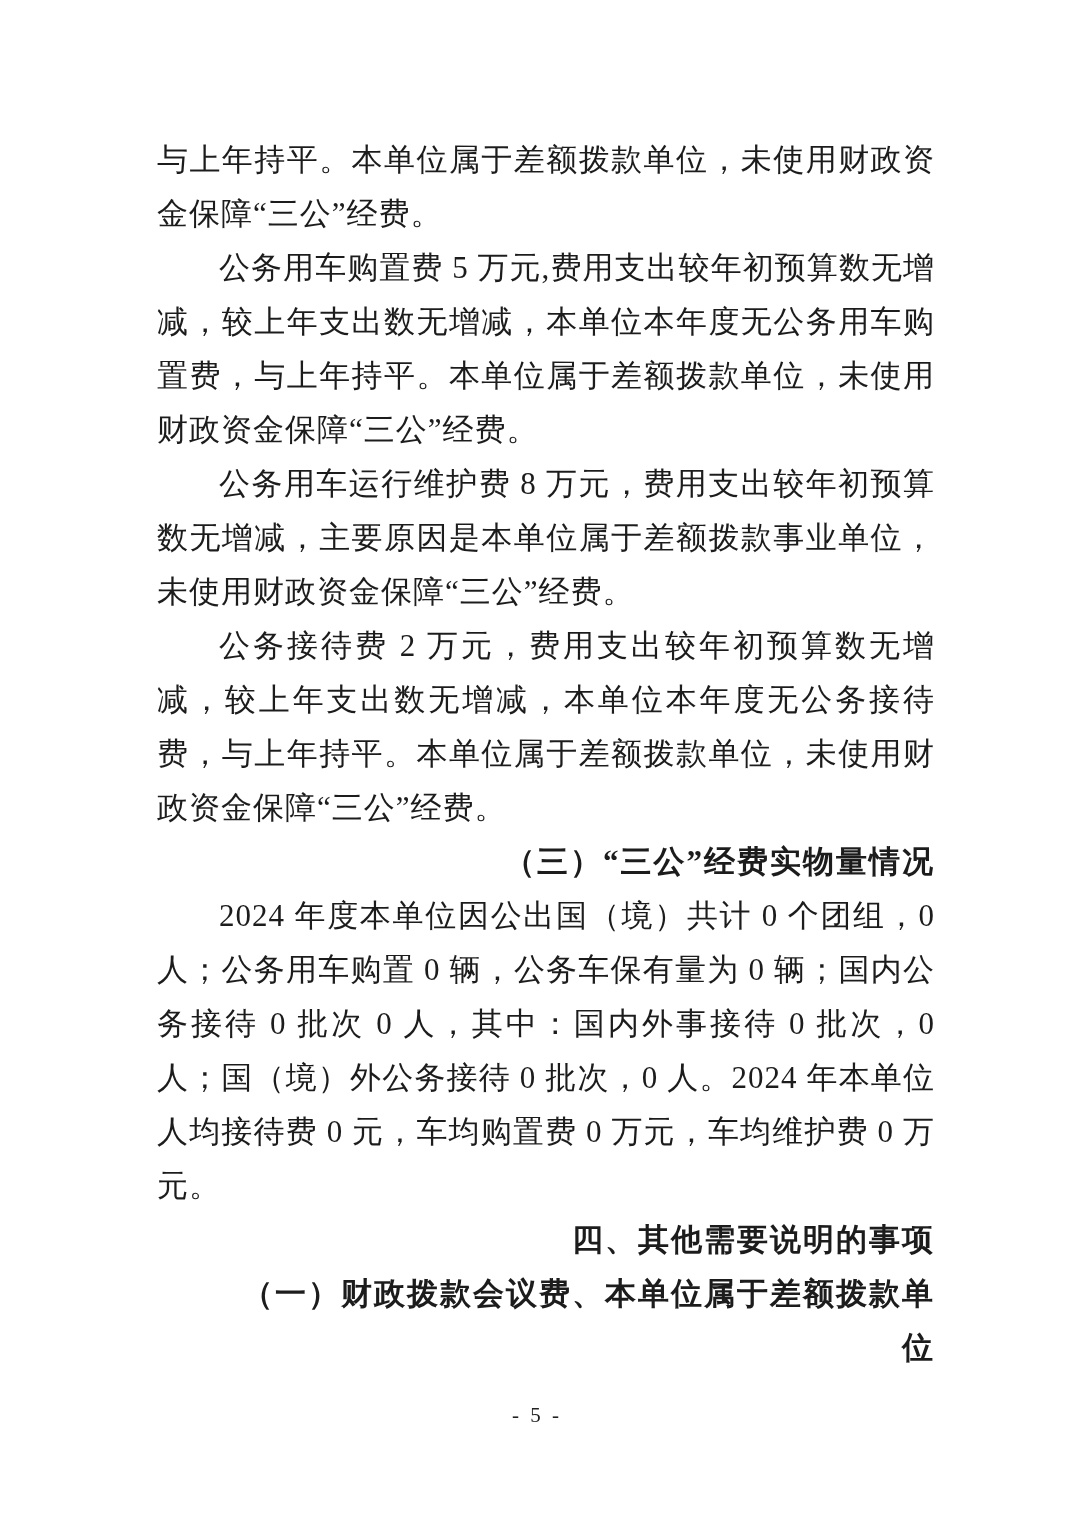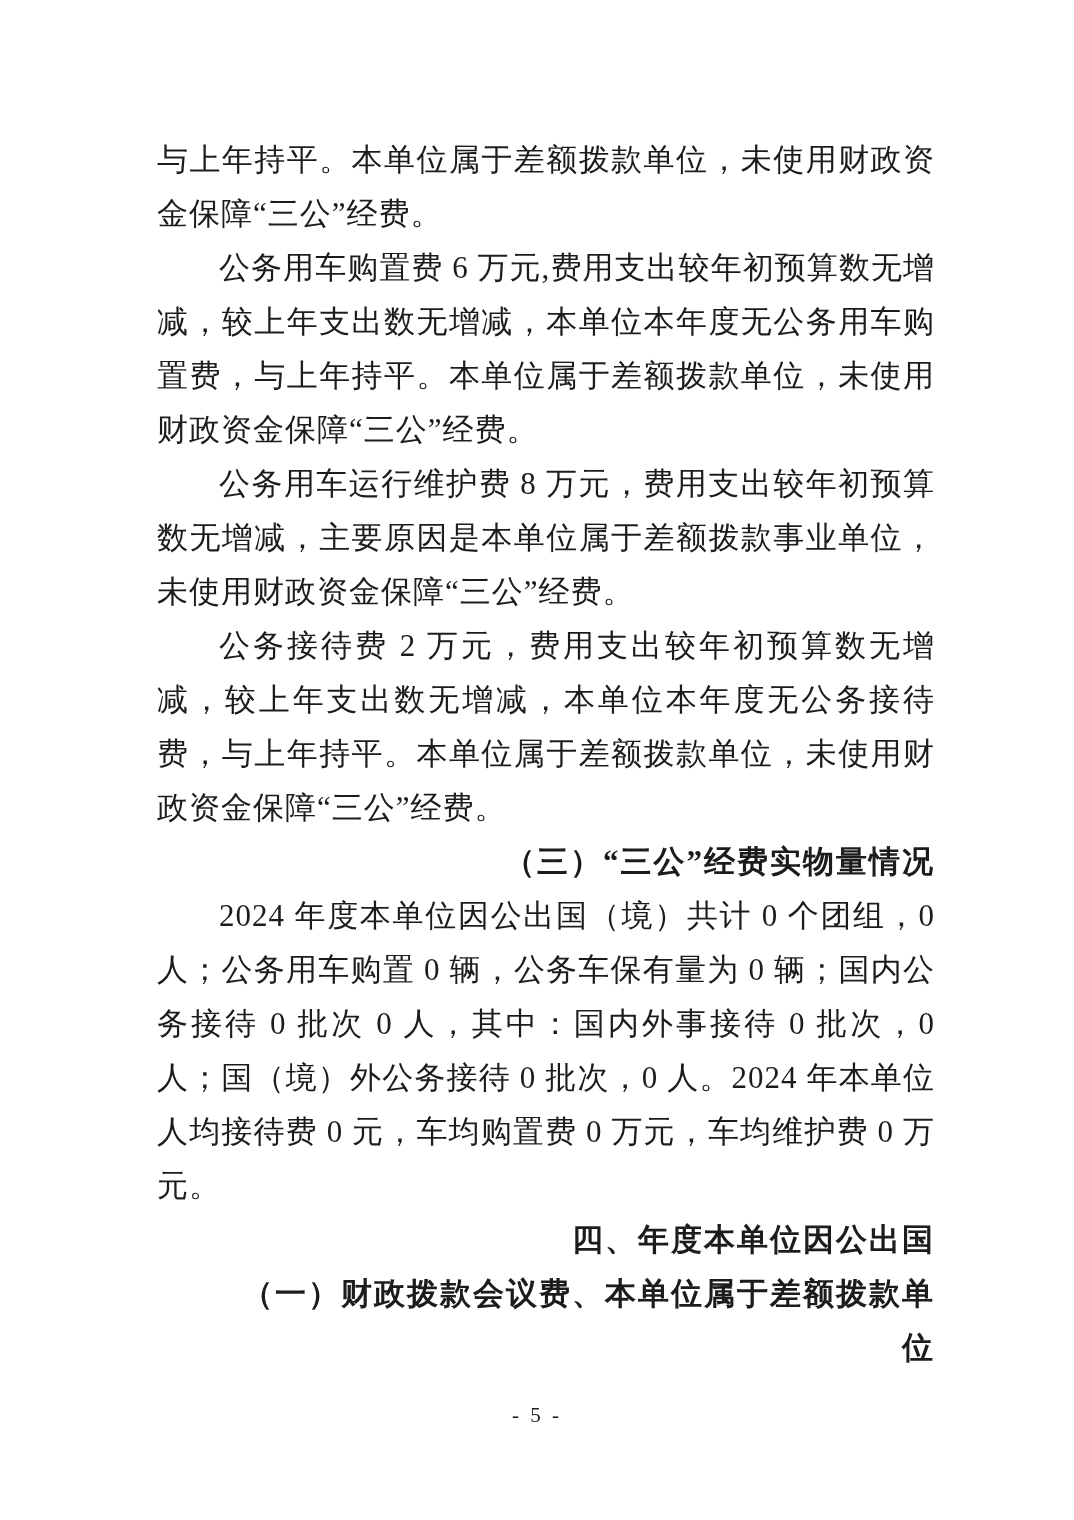--- a/index.html
+++ b/index.html
@@ -63,31 +63,31 @@
   }
 </style>
 </head>
 <body>
 
 <div class="page">
   <div class="content">
 
     <p class="para body-text noindent">与上年持平。本单位属于差额拨款单位，未使用财政资金保障“三公”经费。</p>
 
-    <p class="para body-text">公务用车购置费 6 万元,费用支出较年初预算数无增减，较上年支出数无增减，本单位本年度无公务用车购置费，与上年持平。本单位属于差额拨款单位，未使用财政资金保障“三公”经费。</p>
+    <p class="para body-text">公务用车购置费 5 万元,费用支出较年初预算数无增减，较上年支出数无增减，本单位本年度无公务用车购置费，与上年持平。本单位属于差额拨款单位，未使用财政资金保障“三公”经费。</p>
 
     <p class="para body-text">公务用车运行维护费 8 万元，费用支出较年初预算数无增减，主要原因是本单位属于差额拨款事业单位，未使用财政资金保障“三公”经费。</p>
 
     <p class="para body-text">公务接待费 2 万元，费用支出较年初预算数无增减，较上年支出数无增减，本单位本年度无公务接待费，与上年持平。本单位属于差额拨款单位，未使用财政资金保障“三公”经费。</p>
 
     <h3 class="para heading-kai">（三）“三公”经费实物量情况</h3>
 
     <p class="para body-text">2024 年度本单位因公出国（境）共计 0 个团组，0 人；公务用车购置 0 辆，公务车保有量为 0 辆；国内公务接待 0 批次 0 人，其中：国内外事接待 0 批次，0 人；国（境）外公务接待 0 批次，0 人。2024 年本单位人均接待费 0 元，车均购置费 0 万元，车均维护费 0 万元。</p>
 
-    <h2 class="para heading-hei">四、年度本单位因公出国</h2>
+    <h2 class="para heading-hei">四、其他需要说明的事项</h2>
 
     <h3 class="para heading-kai">（一）财政拨款会议费、本单位属于差额拨款单位</h3>
 
 
   </div>
 
   <div class="footer">- 5 -</div>
 </div>
 
 </body></html>

